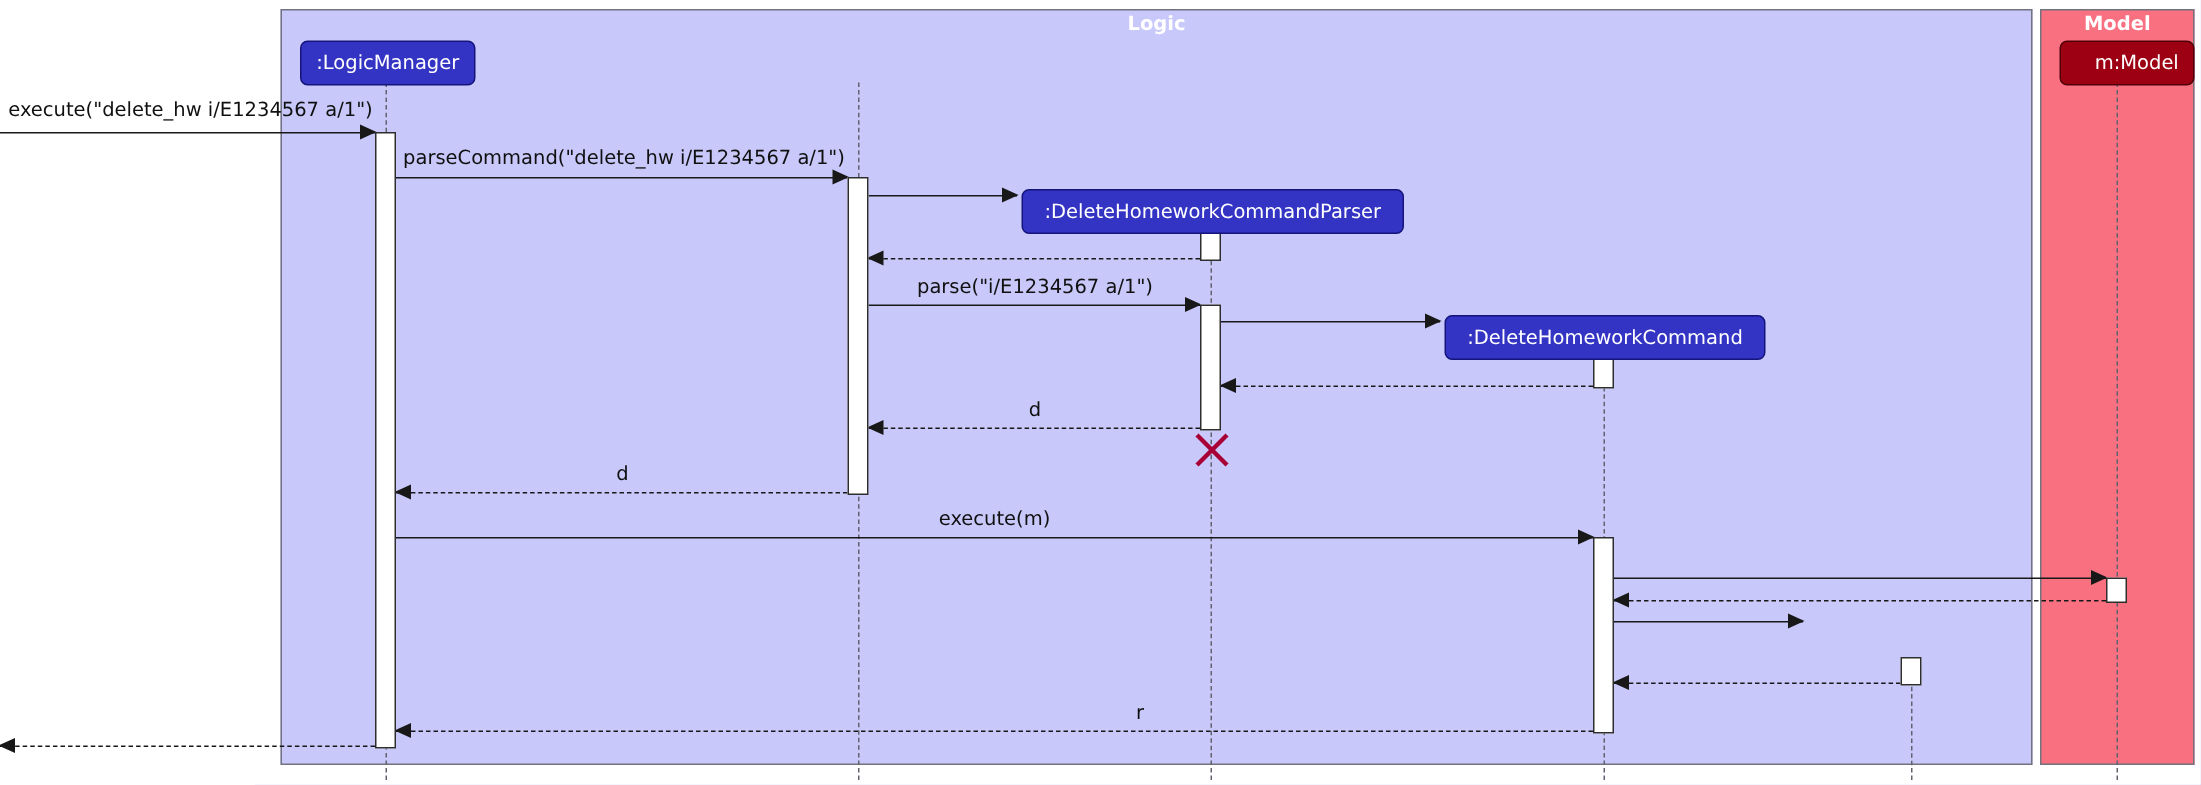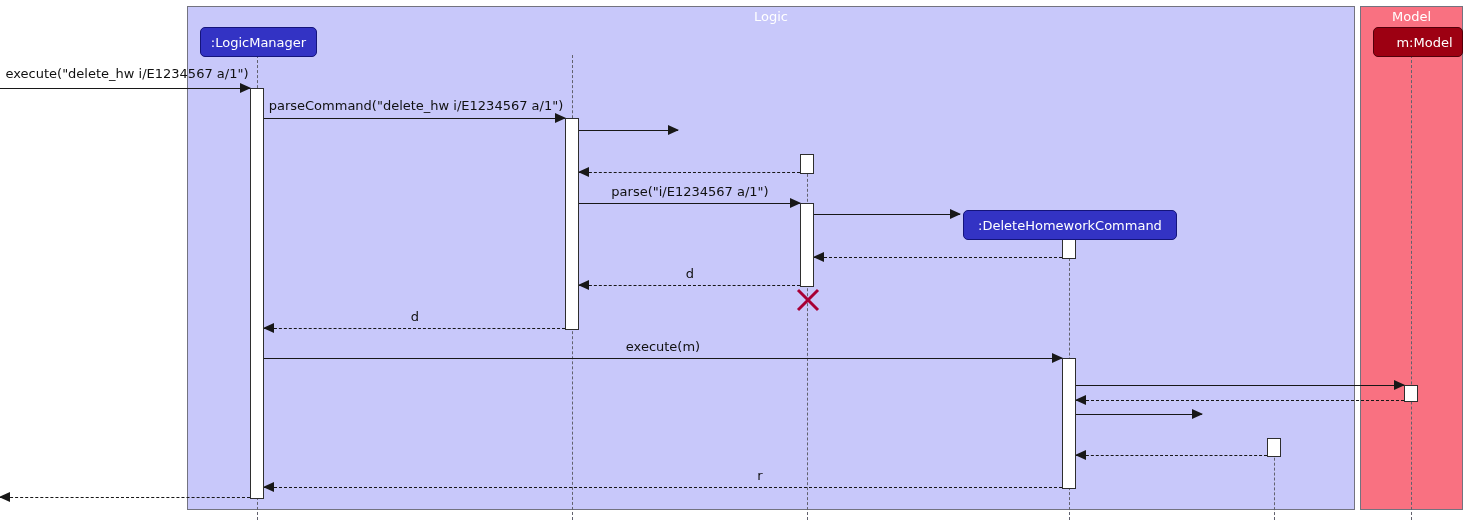--- a/index.html
+++ b/index.html
@@ -11,21 +11,21 @@
     font-size:13px;
     color:#141414;
     overflow:hidden;
   }
   
   .frame{position:absolute;border:1px solid #73737f;}
   .frame-logic{left:187px;top:6px;width:1166px;height:502px;background:#C8C8FA;}
   .frame-model{left:1360px;top:6px;width:101px;height:502px;background:#F97181;}
   .frame-title{
     position:absolute;top:2px;left:0;width:100%;
-    text-align:center;color:#ffffff;font-weight:normal;font-size:13px;
+    text-align:center;color:#ffffff;font-weight:bold;font-size:13px;
   }
   
   .lifeline{position:absolute;width:0;border-left:1px dashed #62626e;}
   
   .pbox{
     position:absolute;height:28px;
     background:#3333C4;border:1px solid #14147A;border-radius:5px;
     color:#ffffff;display:flex;align-items:center;justify-content:center;
     white-space:nowrap;font-size:13px;z-index:5;
   }
@@ -118,20 +118,21 @@
   <div class="act" style="left:250px;top:88px;height:409px;"></div>
   <div class="act" style="left:565px;top:118px;height:210px;"></div>
   <div class="act" style="left:800px;top:154px;height:18px;"></div>
   <div class="act" style="left:800px;top:203px;height:82px;"></div>
   <div class="act" style="left:1062px;top:238px;height:19px;"></div>
   <div class="act" style="left:1062px;top:358px;height:129px;"></div>
   <div class="act" style="left:1404px;top:385px;height:15px;"></div>
   <div class="act" style="left:1267px;top:438px;height:17px;"></div>
 
   <div class="pbox" style="left:200px;top:27px;width:115px;text-align:right;">:LogicManager</div>
+  <div class="pbox" style="left:681px;top:126px;width:253px;">:DeleteHomeworkCommandParser</div>
   <div class="pbox" style="left:963px;top:210px;width:212px;">:DeleteHomeworkCommand</div>
   <div class="pbox pbox-model" style="left:1373px;top:27px;width:75px;">m:Model</div>
 
   <div class="mlabel" style="left:127px;top:66px;">execute("delete_hw i/E1234567 a/1")</div>
   <div class="mlabel" style="left:416px;top:98px;">parseCommand("delete_hw i/E1234567 a/1")</div>
   <div class="mlabel" style="left:690px;top:184px;">parse("i/E1234567 a/1")</div>
   <div class="mlabel" style="left:690px;top:266px;">d</div>
   <div class="mlabel" style="left:415px;top:309px;">d</div>
   <div class="mlabel" style="left:663px;top:339px;">execute(m)</div>
   <div class="mlabel" style="left:760px;top:468px;">r</div>

